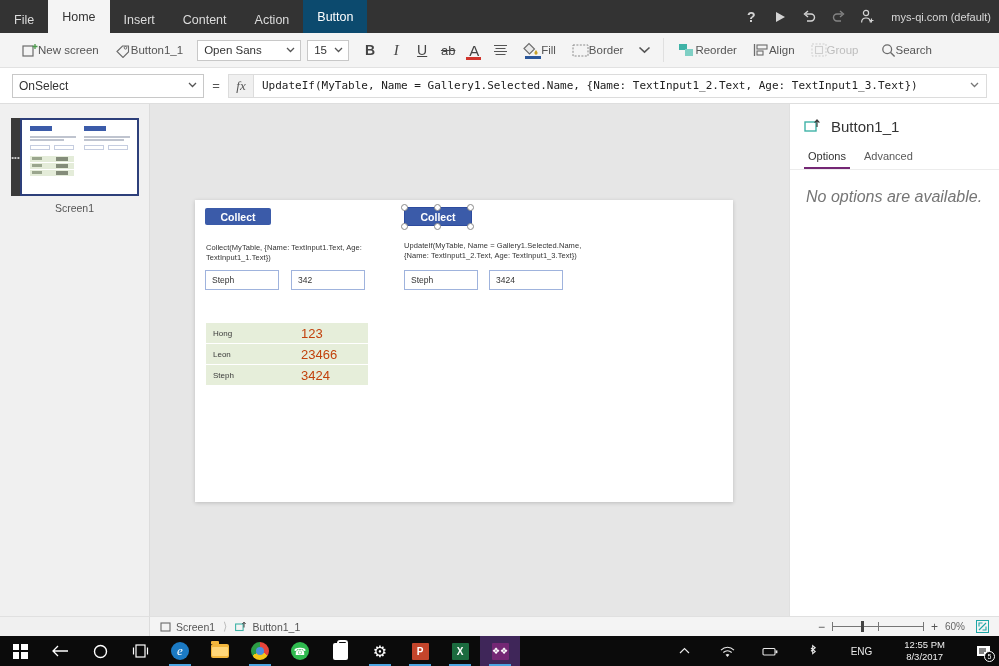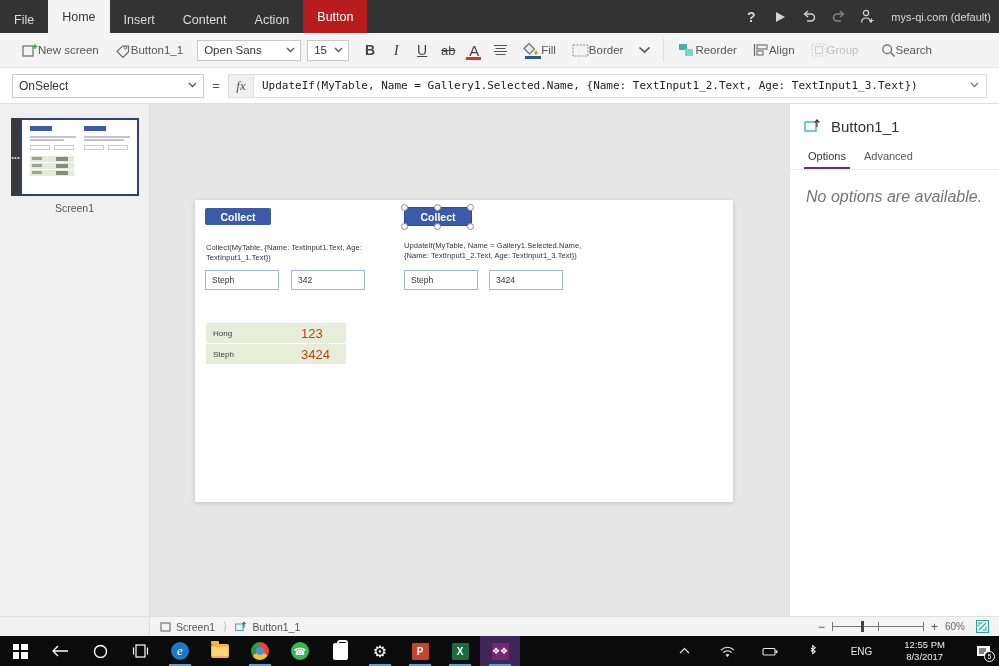--- a/index.html
+++ b/index.html
@@ -15,21 +15,21 @@
   .titlebar {
     position: absolute; left: 0; top: 0; width: 999px; height: 33px;
     background: #333333; display: flex; align-items: flex-end;
   }
   .tabstrip { display: flex; align-items: flex-end; height: 33px; }
   .tab {
     height: 27px; padding: 0 14px; display: flex; align-items: center;
     color: #dcdcdc; font-size: 12.5px; cursor: default; white-space: nowrap;
   }
   .tab.active { background: #f4f4f4; color: #333; height: 33px; }
-  .tab.contextual { background: #b91c1c; color: #ffffff; height: 33px; }
+  .tab.contextual { background: #0c4a6e; color: #ffffff; height: 33px; }
   .title-right {
     position: absolute; right: 8px; top: 0; height: 33px;
     display: flex; align-items: center; gap: 13px; color: #e2e2e2;
   }
   .title-right .ticon { width: 16px; height: 16px; display: flex; align-items: center; justify-content: center; opacity: .92; }
   .env-name { font-size: 11px; color: #d8d8d8; margin-left: 3px; white-space: nowrap; }
 
   
   .ribbon {
     position: absolute; left: 0; top: 33px; width: 999px; height: 35px;
@@ -130,21 +130,21 @@
     position: absolute; font-size: 7.5px; color: #333; line-height: 1.32;
     width: 180px; letter-spacing: .05px;
   }
   .pa-input {
     position: absolute; height: 20px; background: #ffffff;
     border: 1px solid #9fb3dd; font-size: 8.5px; color: #333;
     display: flex; align-items: center; padding-left: 6px;
   }
   .gallery { position: absolute; }
   .g-row {
-    display: flex; align-items: center; height: 20px; width: 140px;
+    display: flex; align-items: center; height: 20px; width: 162px;
     background: #e6eeda; margin-bottom: 1px; padding-left: 7px;
   }
   .g-name { width: 88px; font-size: 8px; color: #3a3a3a; }
   .g-age { font-size: 13px; color: #c2410c; }
   .sel-box { position: absolute; border: 1px solid #2d4b9e; }
   .handle {
     position: absolute; width: 7px; height: 7px; background: #ffffff;
     border: 1px solid #8a8a8a; border-radius: 50%;
   }
 
@@ -461,20 +461,24 @@
       <div class="pa-input" style="left:96px;top:70px;width:74px;">342</div>
       <div class="pa-input" style="left:209px;top:70px;width:74px;">Steph</div>
       <div class="pa-input" style="left:294px;top:70px;width:74px;">3424</div>
 
       <div class="gallery" style="left:11px;top:123px;">
         <div class="g-row">
           <div class="g-name">Hong</div>
           <div class="g-age">123</div>
         </div>
         <div class="g-row">
+          <div class="g-name">Leon</div>
+          <div class="g-age">23466</div>
+        </div>
+        <div class="g-row">
           <div class="g-name">Steph</div>
           <div class="g-age">3424</div>
         </div>
       </div>
 
     </div>
   </div>
 
   <div class="proppane">
     <div class="pp-head">

